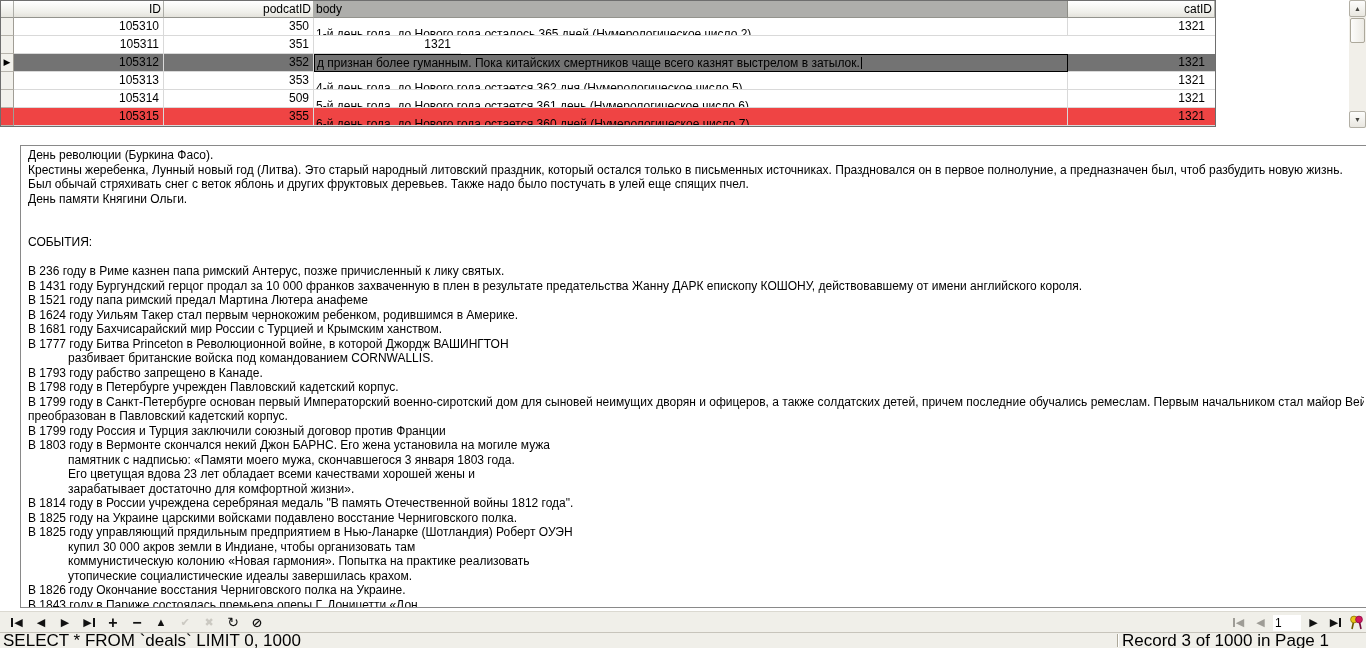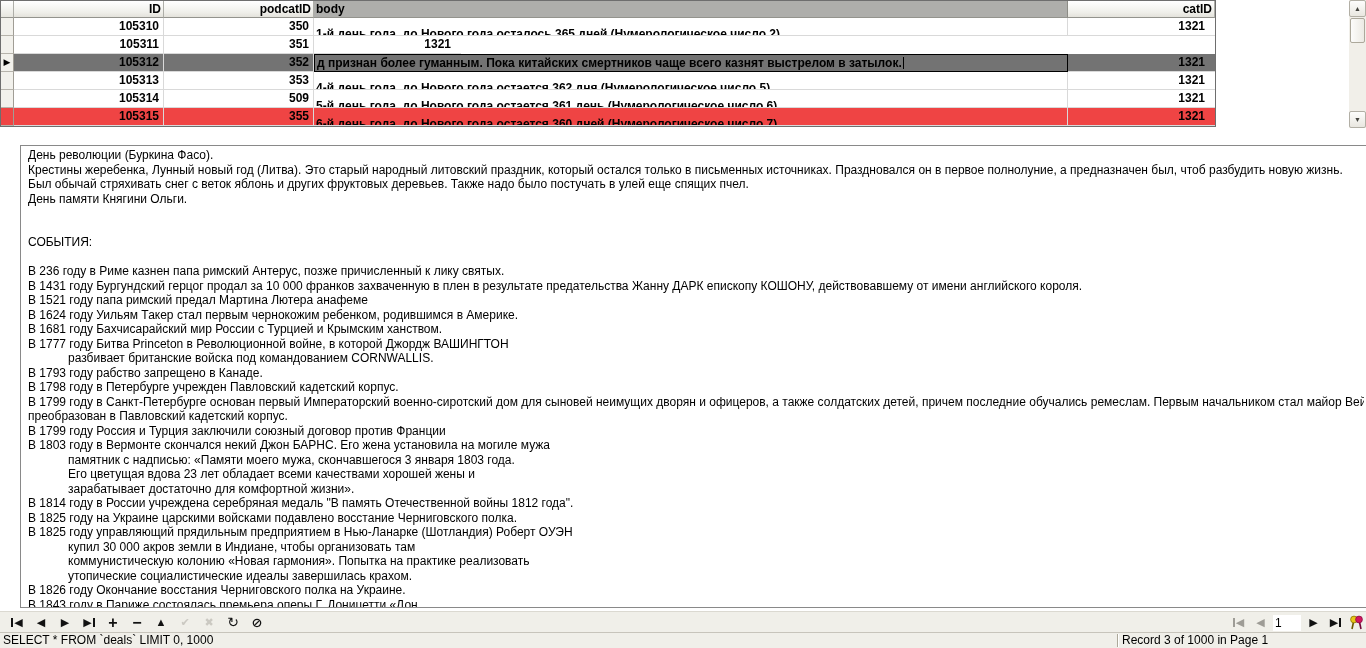--- a/index.html
+++ b/index.html
@@ -9,21 +9,21 @@
     background:#ffffff;
     font-family:"Liberation Sans","DejaVu Sans",sans-serif;
     font-size:12px; color:#000;
   }
 
   
   .grid {
     position:absolute; left:0; top:0; width:1216px; height:127px;
     border:1px solid #6e6e6e; background:#fff;
   }
-  .grid-row { display:flex; height:18px;font-weight:bold; }
+  .grid-row { display:flex; height:18px; }
   .grid-row.header { height:17px; }
   .cell {
     height:100%; overflow:hidden; white-space:nowrap;
     border-right:1px solid #d9d9d9; border-bottom:1px solid #d9d9d9;
     padding:0 4px; line-height:17px;
   }
   .header .cell {
     background:linear-gradient(#ffffff,#efefea 70%,#e3e2db);
     border-right:1px solid #aeaea8; border-bottom:1px solid #93938d;
     padding:0 2px; line-height:16px;
@@ -97,21 +97,21 @@
   .pg-btn .bar { width:2px; height:9px; background:currentColor; }
   .pg-btn.disabled { color:#9e9c96; }
   .page-box { width:28px; height:16px; border:none; background:#fff;
     font-family:inherit; font-size:12px; padding:0 2px; }
   .pins { width:17px; height:17px; }
 
   
   .statusbar {
     position:absolute; left:0; top:632px; width:1366px; height:16px;
     background:#f0efe9; border-top:1px solid #c7c4bb;
-    font-size:12px; line-height:15px;
+    font-size:17px; line-height:15px;
   }
   .status-sql { position:absolute; left:3px; top:0; white-space:nowrap; }
   .status-rec { position:absolute; left:1122px; top:0; white-space:nowrap; }
   .status-sep { position:absolute; left:1117px; top:1px; height:13px;
     border-left:1px solid #aca899; border-right:1px solid #ffffff; }
 </style>
 </head>
 <body>
 
 <div class="grid">

